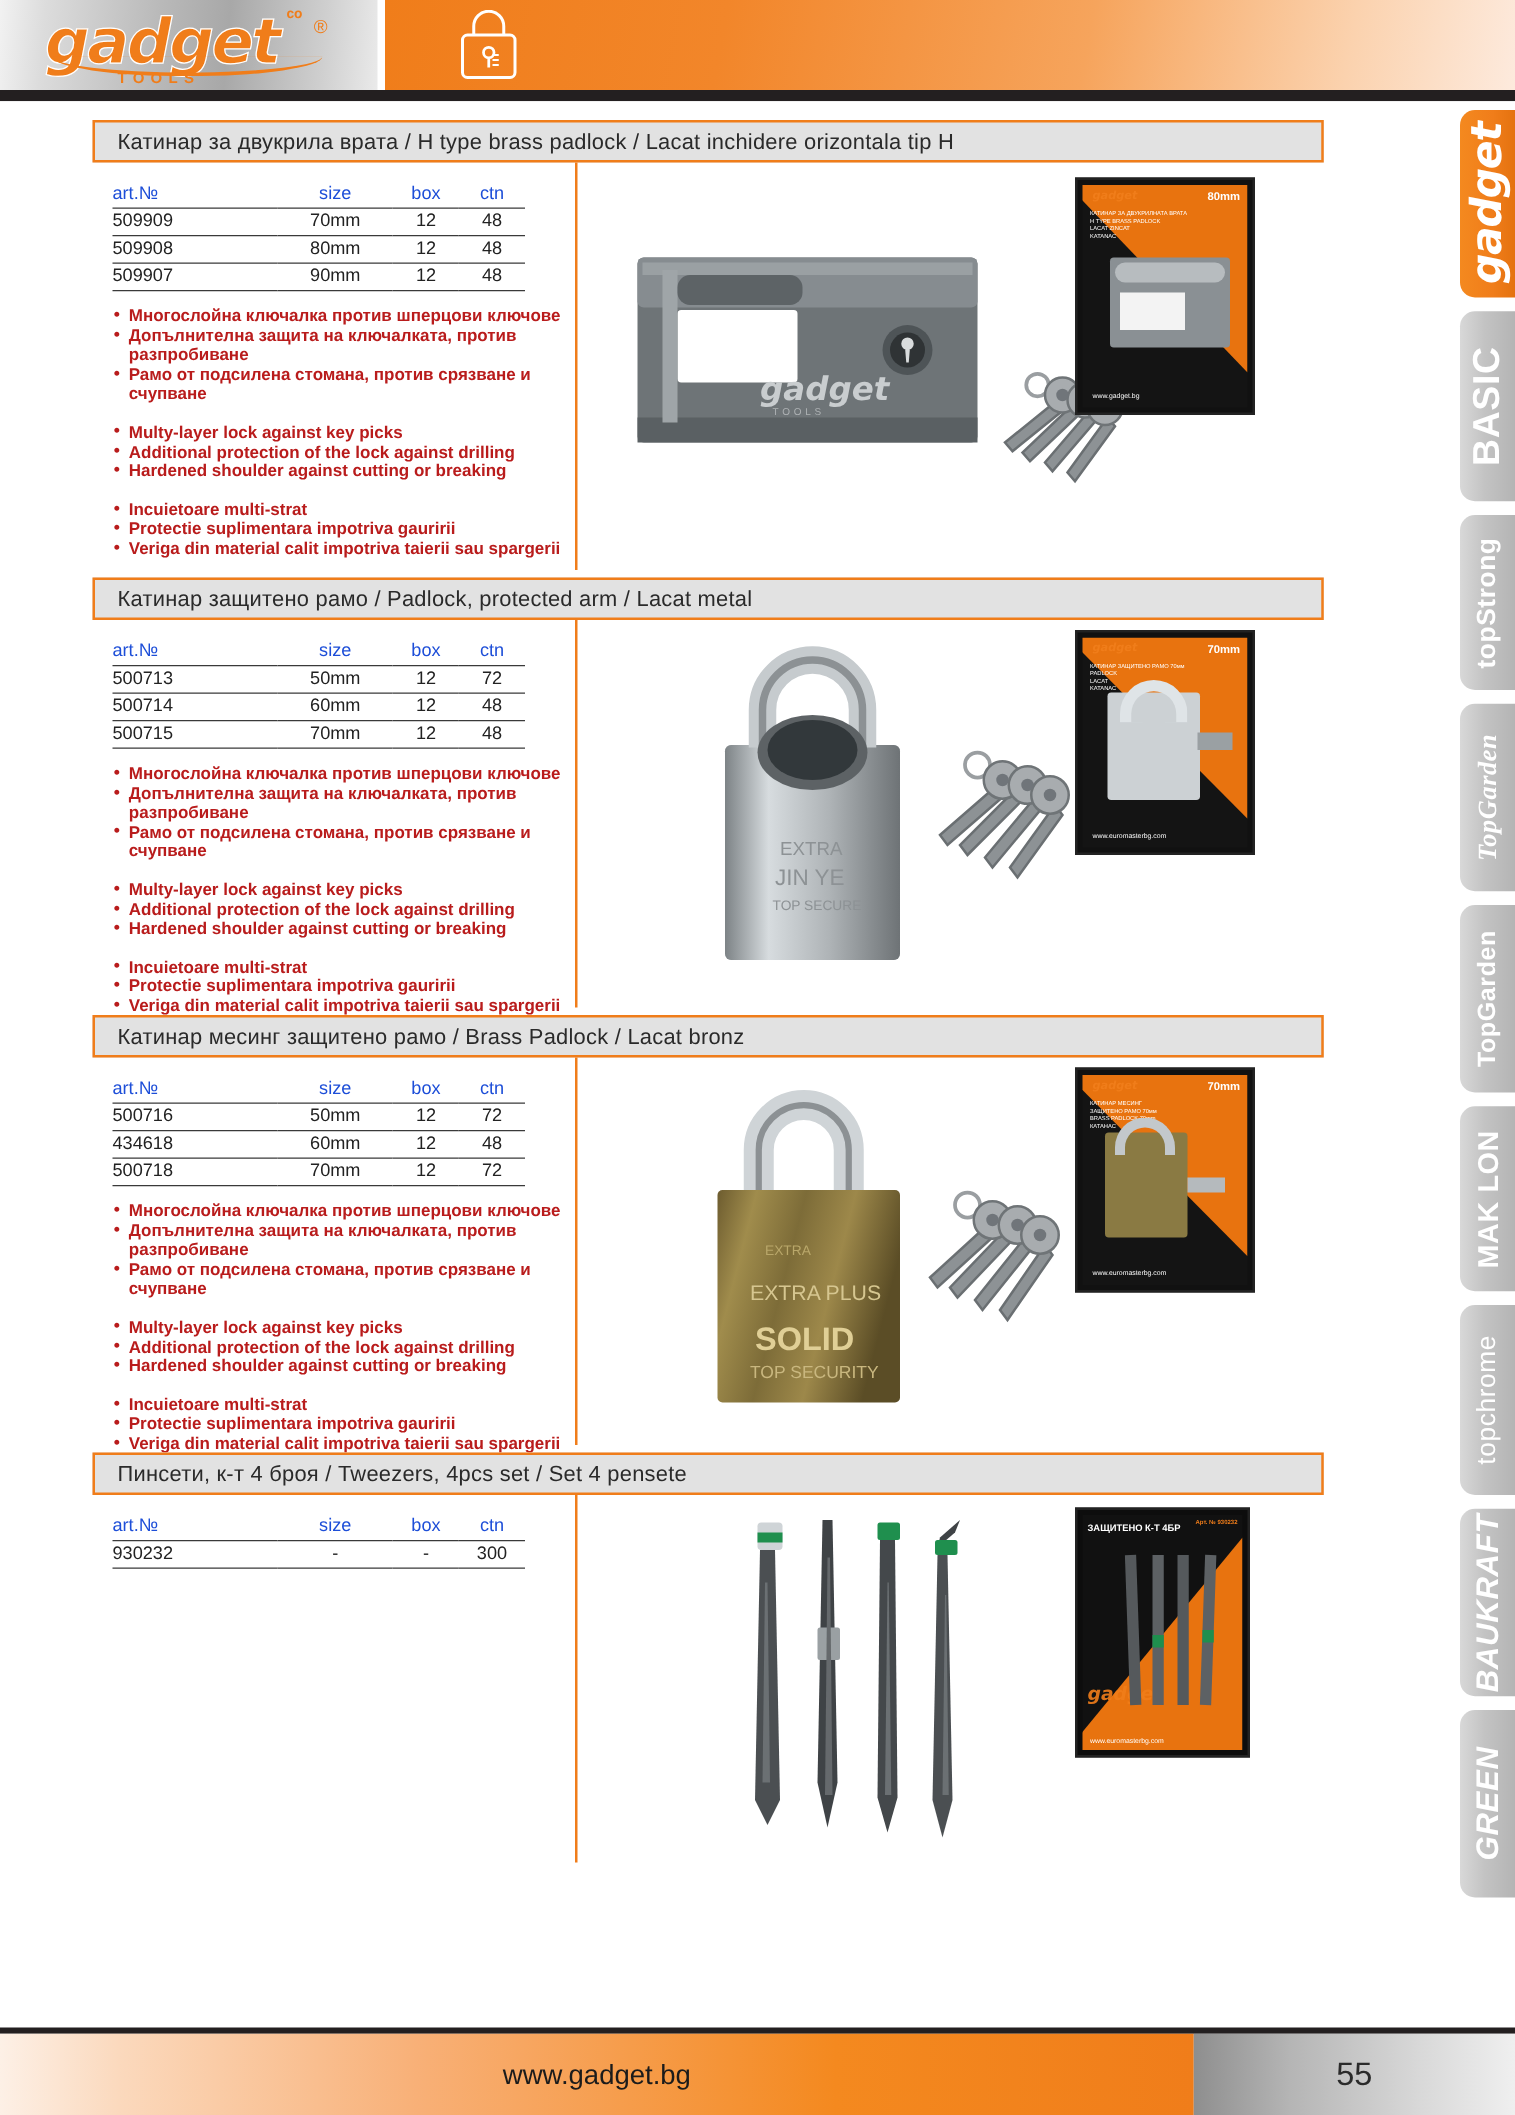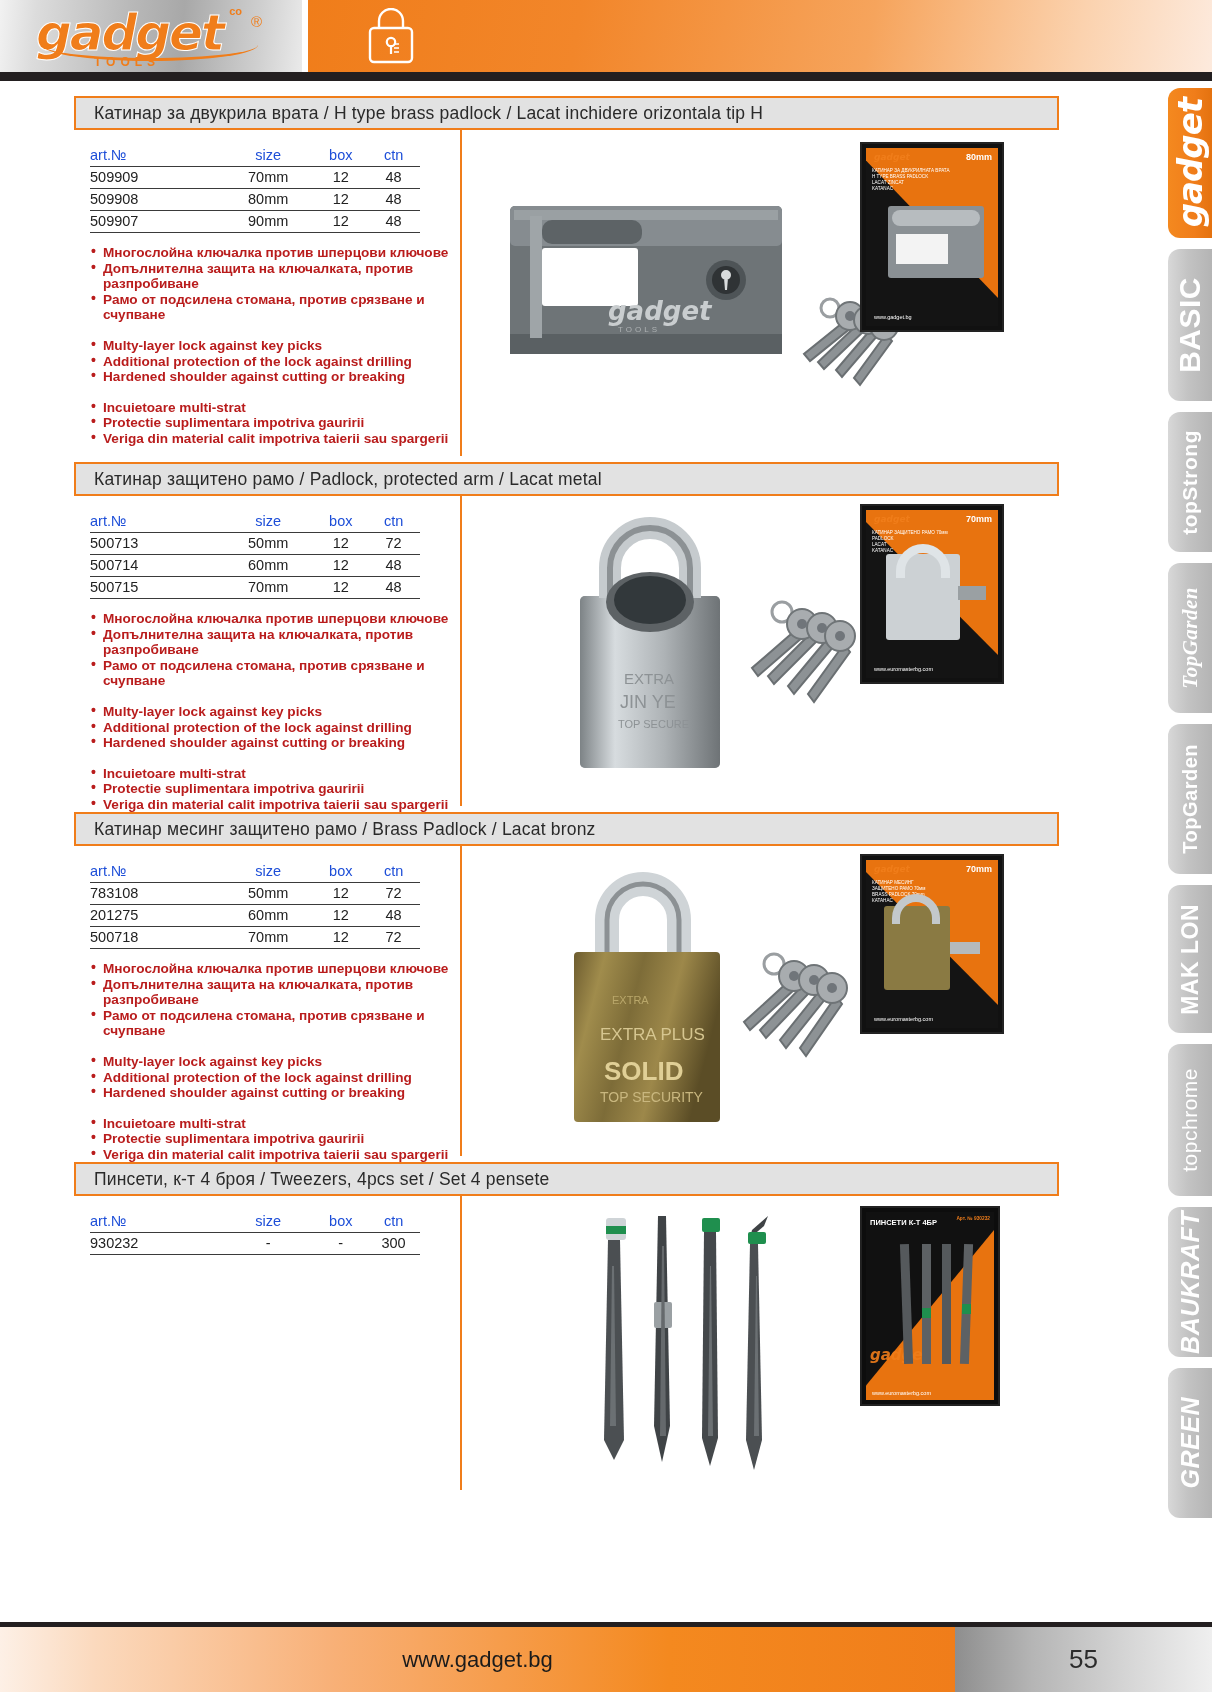--- a/index.html
+++ b/index.html
@@ -421,27 +421,27 @@
                 <col class="c4">
               </colgroup>
             <tbody>
                 <tr>
               <th class="art">art.№</th>
               <th>size</th>
               <th>box</th>
               <th>ctn</th>
             </tr>
             <tr>
-              <td class="art">783108</td>
+              <td class="art">500716</td>
               <td>50mm</td>
               <td>12</td>
               <td>72</td>
             </tr>
             <tr>
-              <td class="art">201275</td>
+              <td class="art">434618</td>
               <td>60mm</td>
               <td>12</td>
               <td>48</td>
             </tr>
             <tr>
               <td class="art">500718</td>
               <td>70mm</td>
               <td>12</td>
               <td>72</td>
             </tr>
@@ -574,21 +574,21 @@
             <g>
               <path d="M186 10 l-16 14 l-2 8 l14 -12 z" fill="#3f4346"></path>
               <rect x="166" y="26" width="18" height="12" rx="2" fill="#1f8f4e"></rect>
               <path d="M168 38 l-4 196 l8 30 l8 -30 l-4 -196 z" fill="#4b4f52"></path>
               <path d="M174 70 l-2 160 h5 l-2 -160 z" fill="#6b7073"></path>
             </g>
           </svg>
           <div style="position:absolute;left:398px;top:10px;width:140px;height:200px;background:#0d0d0d;border:2px solid #222;">
             <div style="position:absolute;inset:4px;background:#111;overflow:hidden;">
               <div style="position:absolute;right:0;bottom:0;width:0;height:0;border-right:140px solid #e8730f;border-top:170px solid transparent;"></div>
-              <div style="position:absolute;left:4px;top:6px;color:#fff;font-size:7.5px;font-weight:bold;">ПИНСЕТИ К-Т 4БР</div>
+              <div style="position:absolute;left:4px;top:6px;color:#fff;font-size:7.5px;font-weight:bold;">ЗАЩИТЕНО К-Т 4БР</div>
               <div style="position:absolute;right:4px;top:4px;color:#f07d1a;font-size:4.8px;font-weight:bold;">Арт. № 930232</div>
               <div style="position:absolute;left:4px;bottom:36px;color:#f07d1a;font-size:15px;font-weight:bold;font-style:italic;font-family:'DejaVu Sans',sans-serif;opacity:.9">gadget</div>
               <div style="position:absolute;left:36px;top:32px;width:9px;height:120px;background:#55595c;transform:rotate(-2deg)"></div>
               <div style="position:absolute;left:56px;top:32px;width:9px;height:120px;background:#5d6164;"></div>
               <div style="position:absolute;left:76px;top:32px;width:9px;height:120px;background:#55595c;"></div>
               <div style="position:absolute;left:96px;top:32px;width:9px;height:120px;background:#5d6164;transform:rotate(2deg)"></div>
               <div style="position:absolute;left:56px;top:96px;width:9px;height:10px;background:#1f8f4e;"></div>
               <div style="position:absolute;left:96px;top:92px;width:9px;height:10px;background:#1f8f4e;"></div>
               <div style="position:absolute;left:6px;bottom:4px;color:#fff;font-size:5.5px;">www.euromasterbg.com</div>
             </div>

